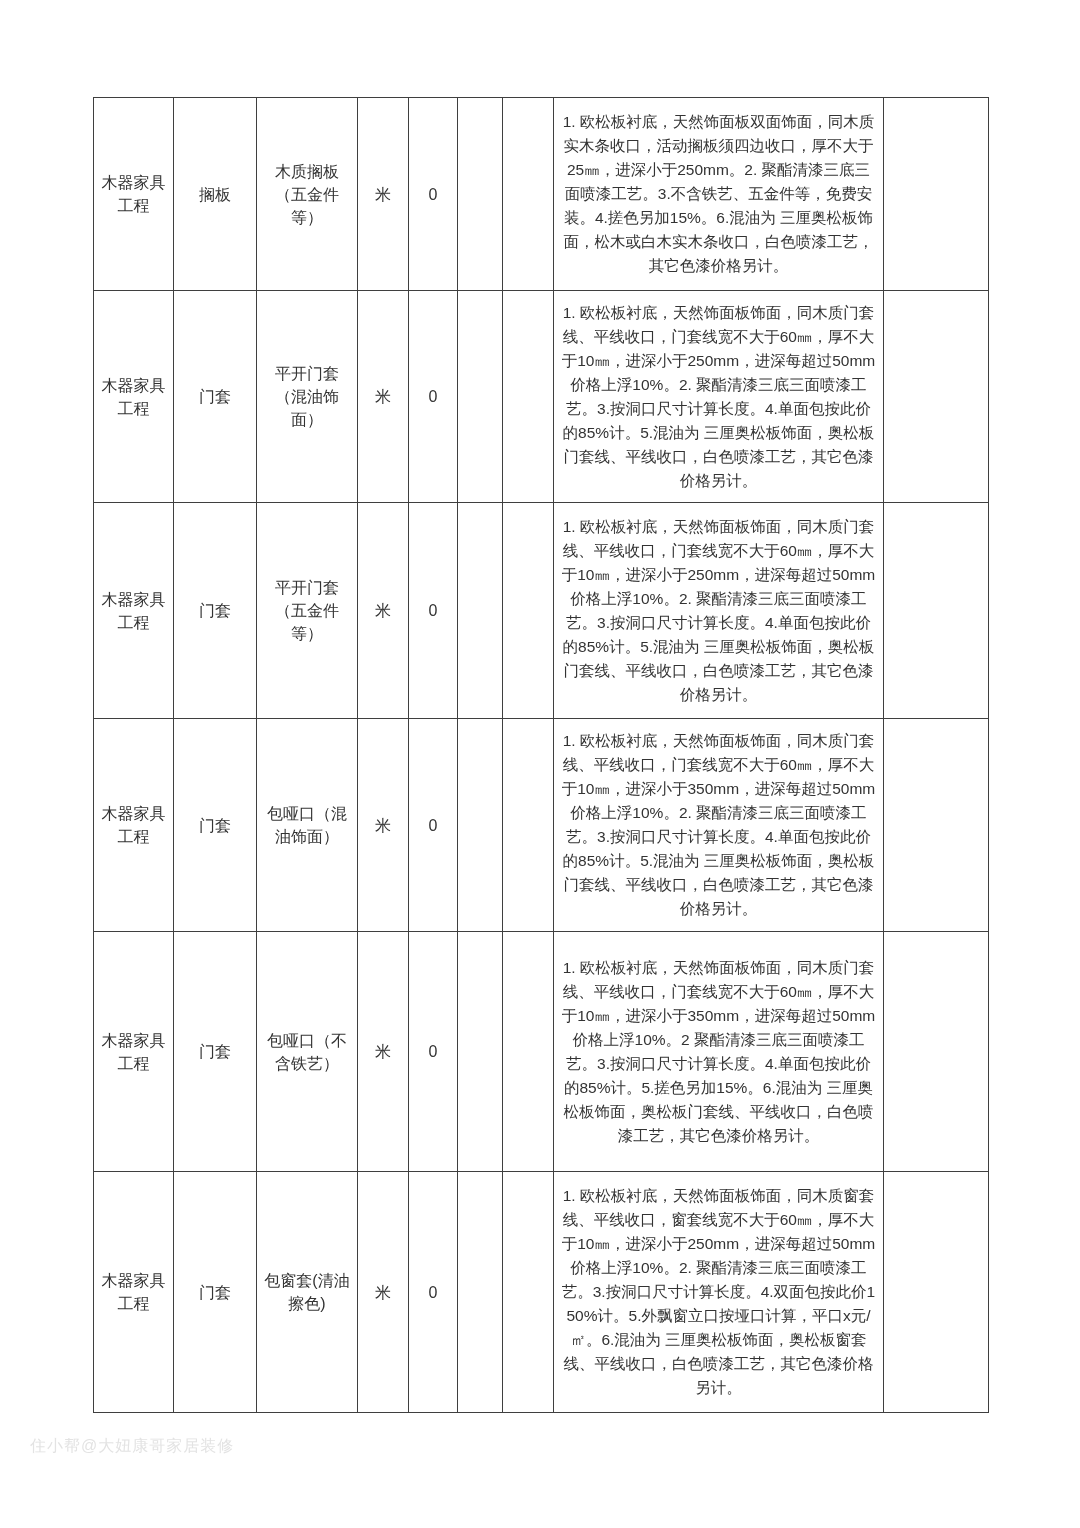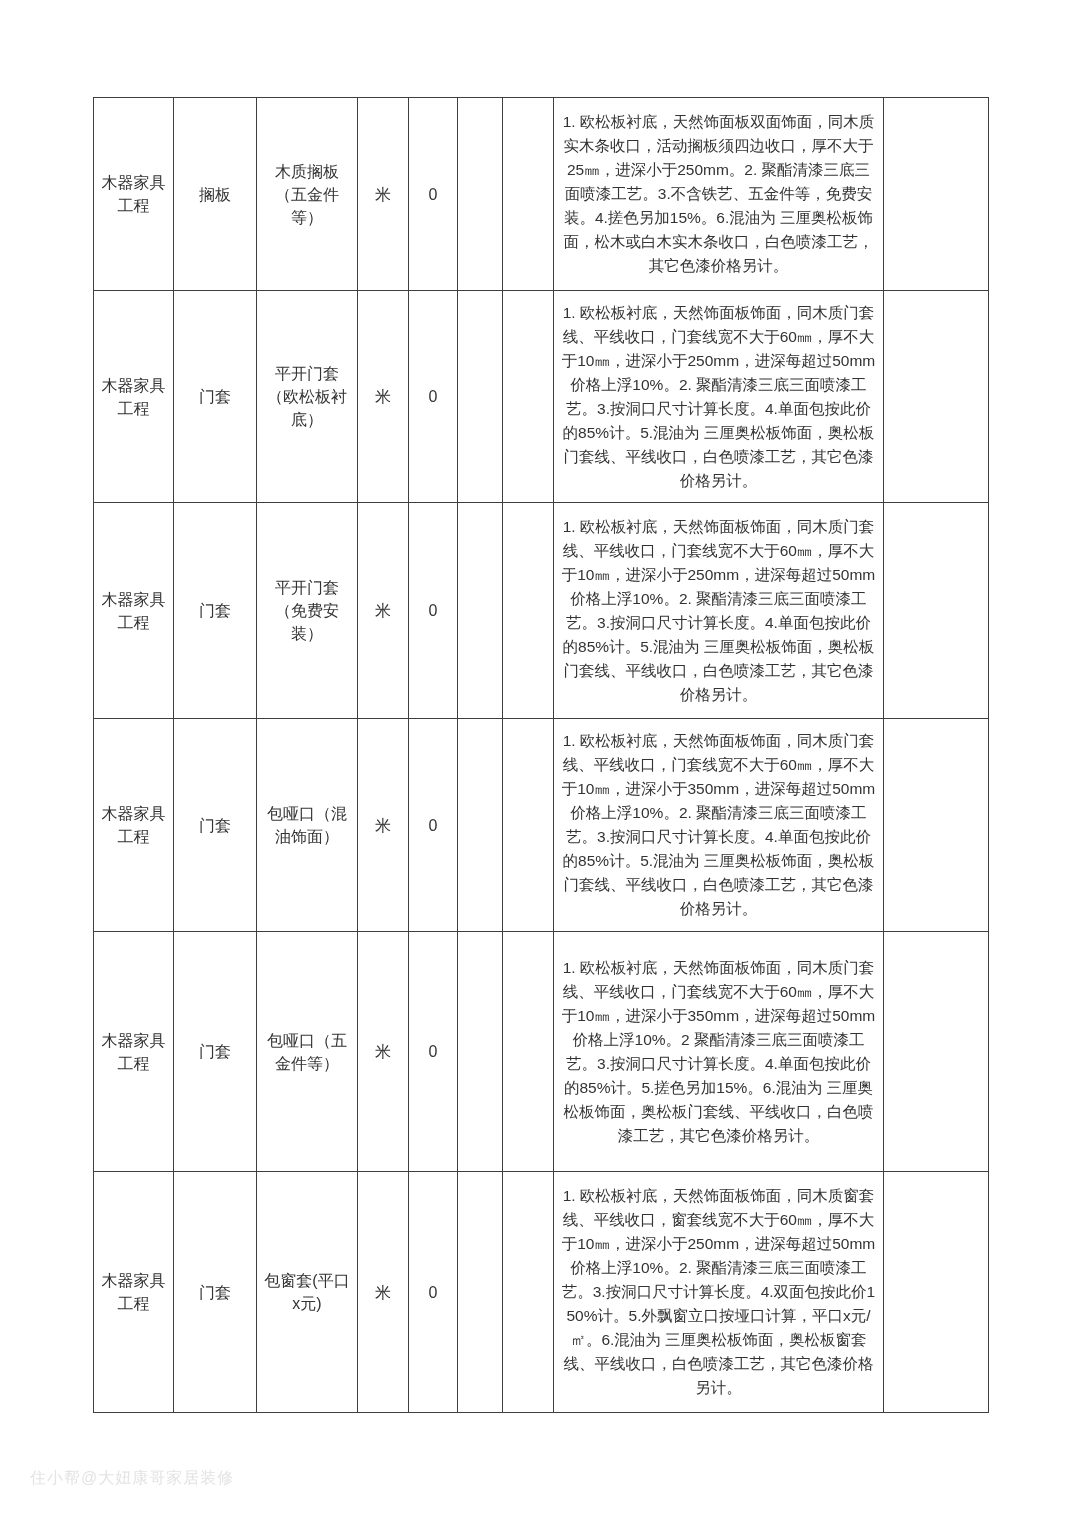--- a/index.html
+++ b/index.html
@@ -39,21 +39,21 @@
   }
   tr.rh-1 { height: 193px; }
   tr.rh-2 { height: 212px; }
   tr.rh-3 { height: 216px; }
   tr.rh-4 { height: 213px; }
   tr.rh-5 { height: 240px; }
   tr.rh-6 { height: 241px; }
   .watermark {
     position: absolute;
     left: 30px;
-    top: 1468px;
+    top: 1436px;
     font-size: 16px;
     letter-spacing: 1px;
     color: #e3e3e3;
     user-select: none;
   }
 </style>
 </head>
 <body>
 
 <table class="price-table">
@@ -76,32 +76,32 @@
       <td>米</td>
       <td>0</td>
       <td></td>
       <td></td>
       <td class="desc">1. 欧松板衬底，天然饰面板双面饰面，同木质实木条收口，活动搁板须四边收口，厚不大于25㎜，进深小于250mm。2. 聚酯清漆三底三面喷漆工艺。3.不含铁艺、五金件等，免费安装。4.搓色另加15%。6.混油为 三厘奥松板饰面，松木或白木实木条收口，白色喷漆工艺，其它色漆价格另计。</td>
       <td></td>
     </tr>
     <tr class="rh-2">
       <td>木器家具工程</td>
       <td>门套</td>
-      <td>平开门套（欧松板衬底）</td>
+      <td>平开门套（混油饰面）</td>
       <td>米</td>
       <td>0</td>
       <td></td>
       <td></td>
       <td class="desc">1. 欧松板衬底，天然饰面板饰面，同木质门套线、平线收口，门套线宽不大于60㎜，厚不大于10㎜，进深小于250mm，进深每超过50mm价格上浮10%。2. 聚酯清漆三底三面喷漆工艺。3.按洞口尺寸计算长度。4.单面包按此价的85%计。5.混油为 三厘奥松板饰面，奥松板门套线、平线收口，白色喷漆工艺，其它色漆价格另计。</td>
       <td></td>
     </tr>
     <tr class="rh-3">
       <td>木器家具工程</td>
       <td>门套</td>
-      <td>平开门套（免费安装）</td>
+      <td>平开门套（五金件等）</td>
       <td>米</td>
       <td>0</td>
       <td></td>
       <td></td>
       <td class="desc">1. 欧松板衬底，天然饰面板饰面，同木质门套线、平线收口，门套线宽不大于60㎜，厚不大于10㎜，进深小于250mm，进深每超过50mm价格上浮10%。2. 聚酯清漆三底三面喷漆工艺。3.按洞口尺寸计算长度。4.单面包按此价的85%计。5.混油为 三厘奥松板饰面，奥松板门套线、平线收口，白色喷漆工艺，其它色漆价格另计。</td>
       <td></td>
     </tr>
     <tr class="rh-4">
       <td>木器家具工程</td>
       <td>门套</td>
@@ -109,32 +109,32 @@
       <td>米</td>
       <td>0</td>
       <td></td>
       <td></td>
       <td class="desc">1. 欧松板衬底，天然饰面板饰面，同木质门套线、平线收口，门套线宽不大于60㎜，厚不大于10㎜，进深小于350mm，进深每超过50mm价格上浮10%。2. 聚酯清漆三底三面喷漆工艺。3.按洞口尺寸计算长度。4.单面包按此价的85%计。5.混油为 三厘奥松板饰面，奥松板门套线、平线收口，白色喷漆工艺，其它色漆价格另计。</td>
       <td></td>
     </tr>
     <tr class="rh-5">
       <td>木器家具工程</td>
       <td>门套</td>
-      <td>包哑口（五金件等）</td>
+      <td>包哑口（不含铁艺）</td>
       <td>米</td>
       <td>0</td>
       <td></td>
       <td></td>
       <td class="desc">1. 欧松板衬底，天然饰面板饰面，同木质门套线、平线收口，门套线宽不大于60㎜，厚不大于10㎜，进深小于350mm，进深每超过50mm价格上浮10%。2 聚酯清漆三底三面喷漆工艺。3.按洞口尺寸计算长度。4.单面包按此价的85%计。5.搓色另加15%。6.混油为 三厘奥松板饰面，奥松板门套线、平线收口，白色喷漆工艺，其它色漆价格另计。</td>
       <td></td>
     </tr>
     <tr class="rh-6">
       <td>木器家具工程</td>
       <td>门套</td>
-      <td>包窗套(平口x元)</td>
+      <td>包窗套(清油擦色)</td>
       <td>米</td>
       <td>0</td>
       <td></td>
       <td></td>
       <td class="desc">1. 欧松板衬底，天然饰面板饰面，同木质窗套线、平线收口，窗套线宽不大于60㎜，厚不大于10㎜，进深小于250mm，进深每超过50mm价格上浮10%。2. 聚酯清漆三底三面喷漆工艺。3.按洞口尺寸计算长度。4.双面包按此价150%计。5.外飘窗立口按垭口计算，平口x元/㎡。6.混油为 三厘奥松板饰面，奥松板窗套线、平线收口，白色喷漆工艺，其它色漆价格另计。</td>
       <td></td>
     </tr>
   </tbody>
 </table>
 

